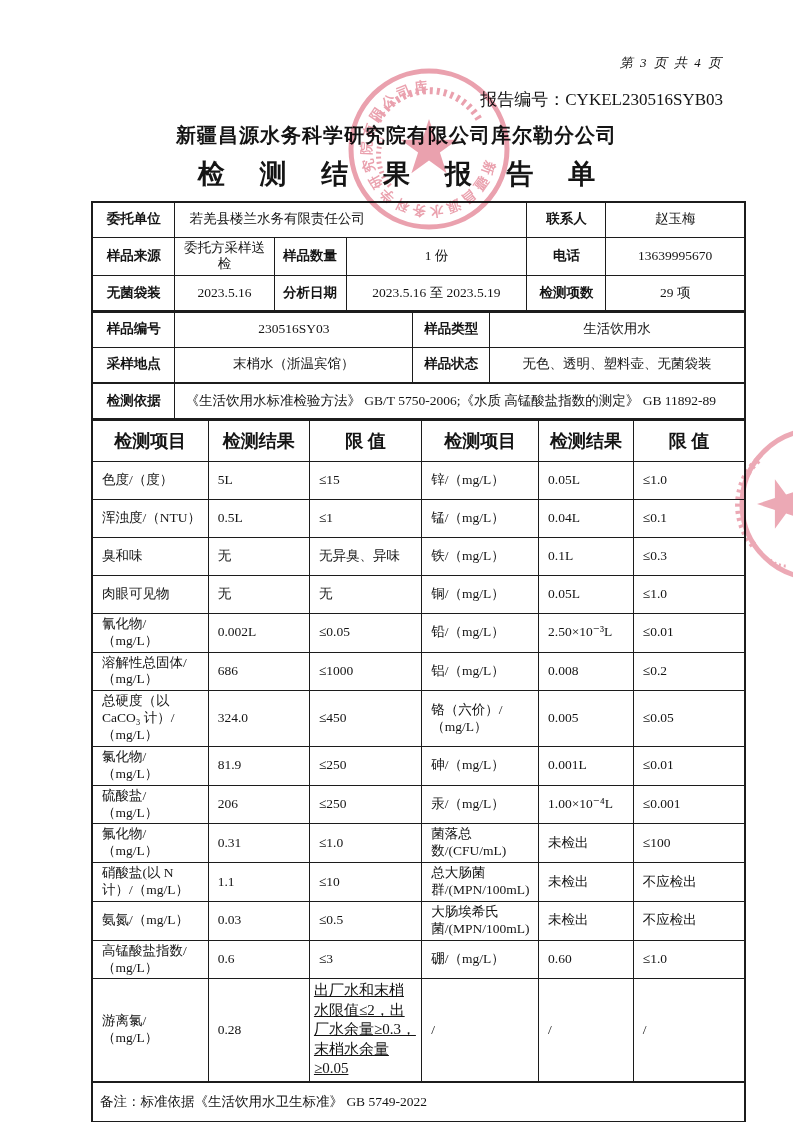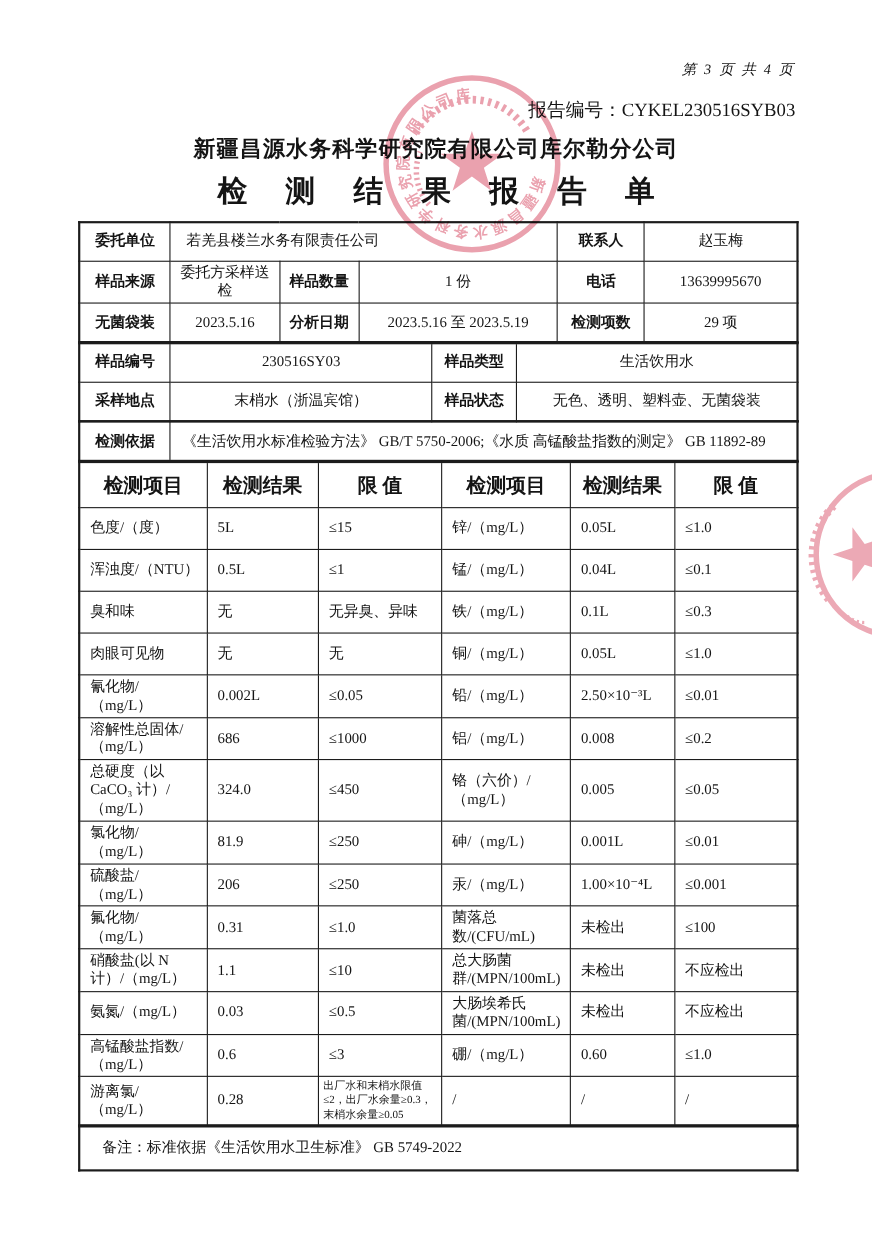--- a/index.html
+++ b/index.html
@@ -9,28 +9,28 @@
     font-family:"Liberation Serif","DejaVu Serif",serif;
     color:#141414;
   }
   .page-num{position:absolute;top:54px;right:70px;font-size:13px;letter-spacing:2px;font-style:italic;}
   .report-no{position:absolute;top:88px;right:70px;font-size:17px;font-weight:400;}
   .company{position:absolute;top:122px;left:0;width:100%;text-align:center;font-size:20px;font-weight:700;letter-spacing:1px;}
   .doc-title{position:absolute;top:156px;left:0;width:100%;text-align:center;font-size:27px;font-weight:700;letter-spacing:14px;text-indent:14px;}
   .sheet{position:absolute;top:202px;left:71px;width:655px;}
   table{border-collapse:collapse;width:100%;table-layout:fixed;margin-top:-1.5px;}
   td,th{border:1.5px solid #1c1c1c;padding:2px 6px;font-size:13.5px;line-height:1.25;vertical-align:middle;word-break:break-word;}
-  table{border:2px solid #1c1c1c;}
+  table{border:2px solid #1c1c1c;margin-left:20px;}
   .info td{height:30px;text-align:center;}
   .info td.lbl{font-weight:600;}
   .info td.left{text-align:left;padding-left:14px;}
   .hdr th{height:36px;font-weight:600;text-align:center;font-size:18px;}
   .tests td{height:33px;text-align:left;padding-left:9px;}
-  .tests td.small{font-size:10px;line-height:1.3;padding:2px 4px;}
-  .note td{height:34px;text-align:left;font-size:13.5px;padding-left:20px;}
+  .tests td.small{font-size:15px;line-height:1.3;padding:2px 4px;text-decoration:underline;}
+  .note td{height:34px;text-align:left;font-size:13.5px;padding-left:7px;}
   .stamp{position:absolute;pointer-events:none;mix-blend-mode:multiply;}
   .stamp-main{left:338px;top:36px;}
   .stamp-side{left:728px;top:420px;}
 </style>
 </head>
 <body>
 
 <div class="page-num">第 3 页 共 4 页</div>
 <div class="report-no">
   <span>报告编号：</span><span>CYKEL230516SYB03</span>

